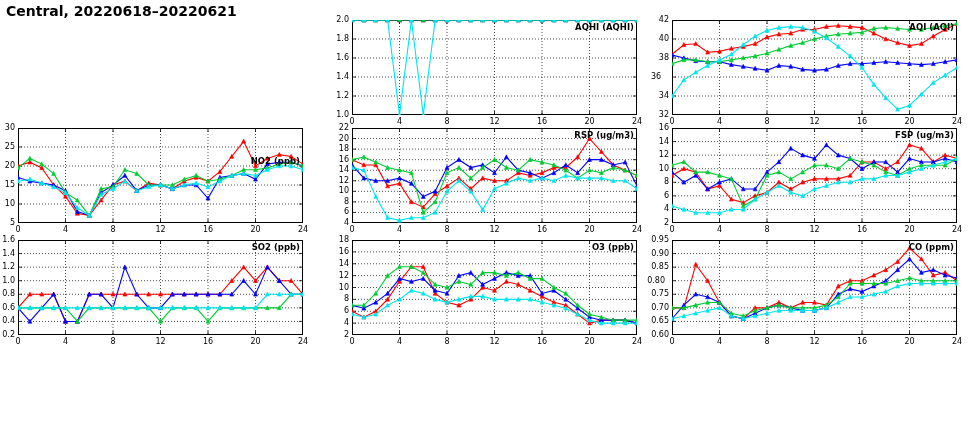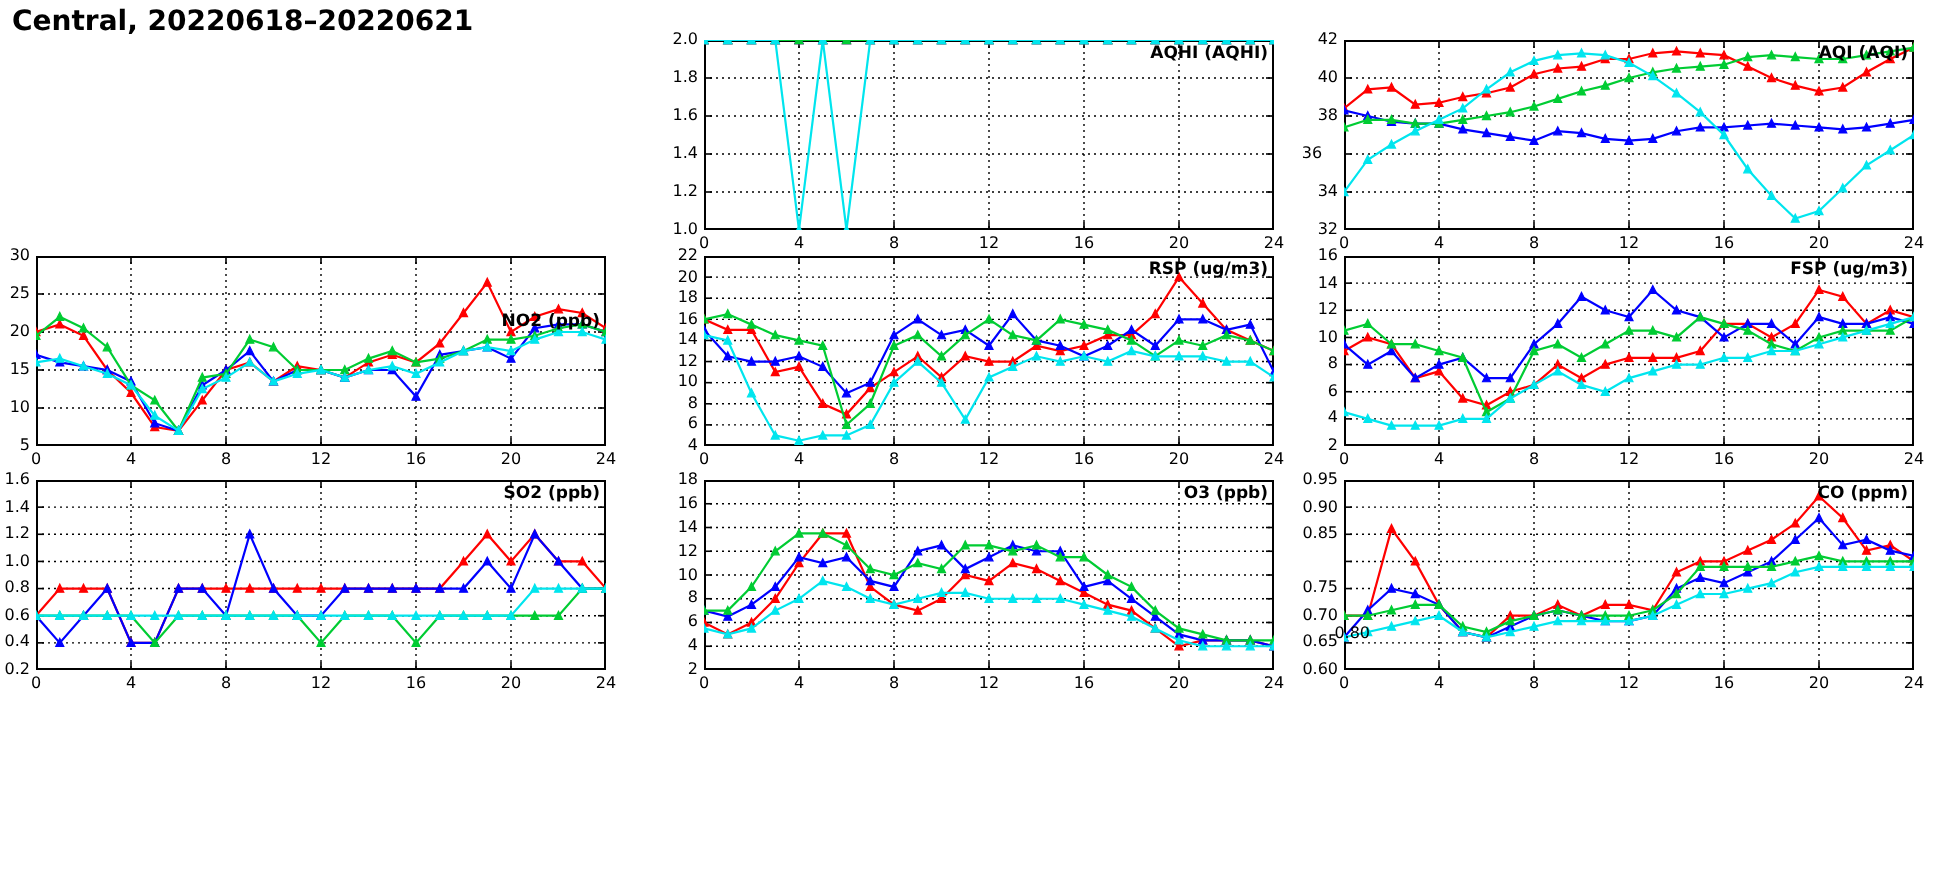--- a/index.html
+++ b/index.html
@@ -1316,21 +1316,21 @@
           <path d="M247.38,45.23 L249.38,41.23 L251.38,45.23 Z" fill="#00e5ee" stroke="#00e5ee" stroke-width="0.6"></path>
           <path d="M259.25,45.23 L261.25,41.23 L263.25,45.23 Z" fill="#00e5ee" stroke="#00e5ee" stroke-width="0.6"></path>
           <path d="M271.13,45.23 L273.13,41.23 L275.13,45.23 Z" fill="#00e5ee" stroke="#00e5ee" stroke-width="0.6"></path>
           <path d="M283.00,45.23 L285.00,41.23 L287.00,45.23 Z" fill="#00e5ee" stroke="#00e5ee" stroke-width="0.6"></path>
         </svg>
         <div class="plabel" style="right: 3px; top: 2px;">CO (ppm)</div>
         <div class="ytick" style="right: 288px; top: 91px; width: 26px;">0.60</div>
         <div class="ytick" style="right: 288px; top: 77.4286px; width: 26px;">0.65</div>
         <div class="ytick" style="right: 288px; top: 63.8571px; width: 26px;">0.70</div>
         <div class="ytick" style="right: 288px; top: 50.2857px; width: 26px; text-align: right;">0.75</div>
-        <div class="ytick" style="right: 272px; top: 36.7143px; width: 26px; margin-top: 36px;">0.80</div>
+        <div class="ytick" style="right: 292px; top: 36.7143px; width: 26px;">0.80</div>
         <div class="ytick" style="right: 288px; top: 23.1429px; width: 26px;">0.85</div>
         <div class="ytick" style="right: 288px; top: 9.57143px; width: 26px;">0.90</div>
         <div class="ytick" style="right: 288px; top: -4px; width: 26px;">0.95</div>
         <div class="xtick" style="left: -10px; top: 98px; width: 20px;">0</div>
         <div class="xtick" style="left: 37.5px; top: 98px; width: 20px;">4</div>
         <div class="xtick" style="left: 85px; top: 98px; width: 20px;">8</div>
         <div class="xtick" style="left: 132.5px; top: 98px; width: 20px;">12</div>
         <div class="xtick" style="left: 180px; top: 98px; width: 20px;">16</div>
         <div class="xtick" style="left: 227.5px; top: 98px; width: 20px;">20</div>
         <div class="xtick" style="left: 275px; top: 98px; width: 20px;">24</div>

